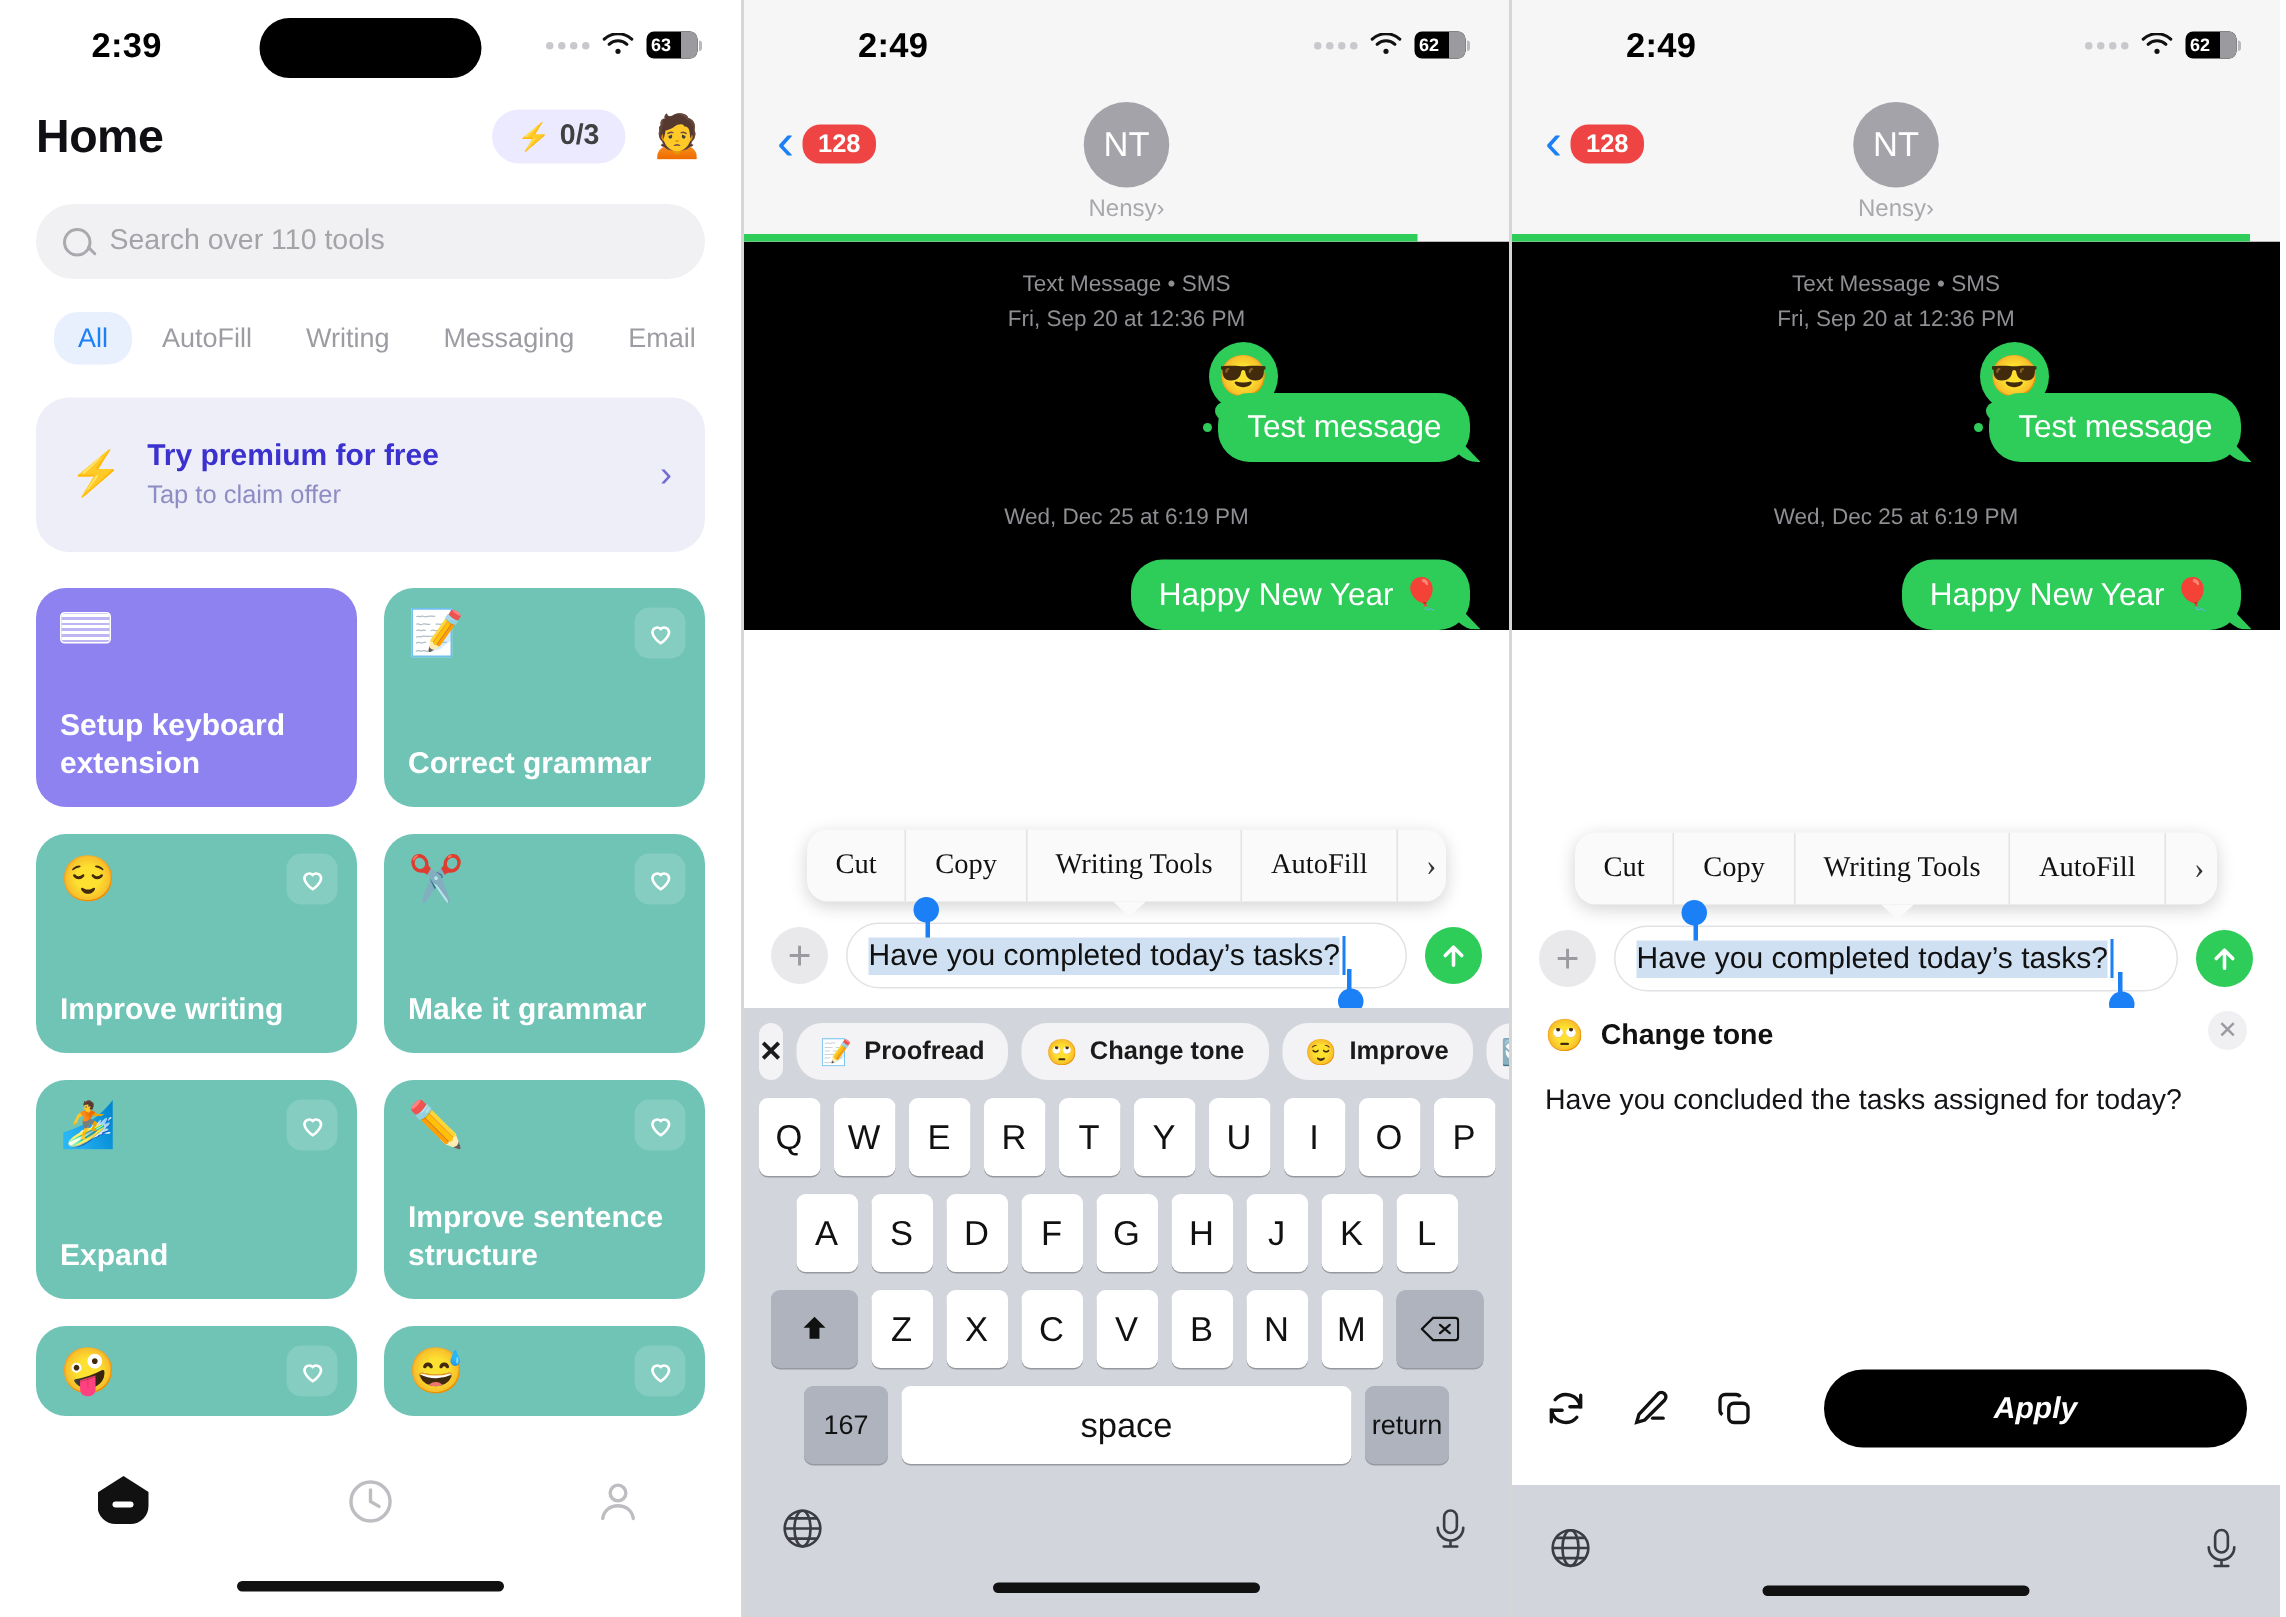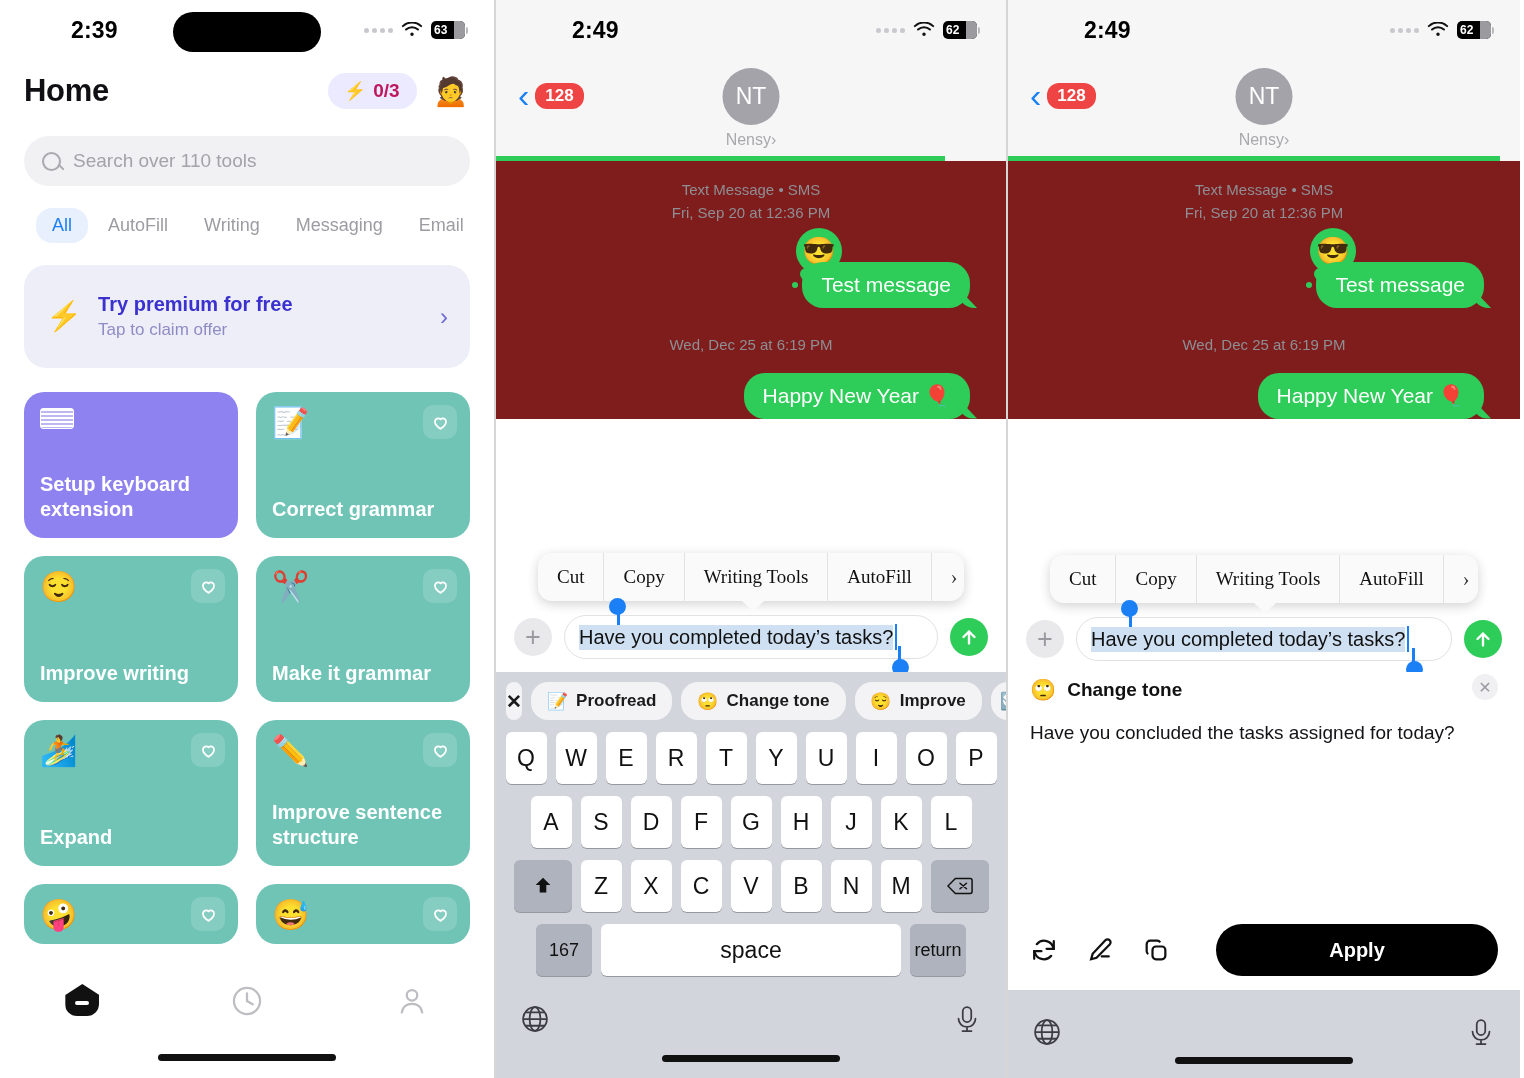--- a/index.html
+++ b/index.html
@@ -30,21 +30,21 @@
   .batt .grey { position:absolute; right:0; top:0; bottom:0; width:11px; background:#9a9a9f; }
   .batt-cap { width:2px; height:7px; background:#b9b9bd; border-radius:0 2px 2px 0; margin-left:1px;}
 
   
   .home-head { display:flex; align-items:center; padding:0 24px; height:62px; }
   .home-title { font-size:31px; font-weight:bold; color:#101014; letter-spacing:-.3px; }
   .home-head .spacer { flex:1; }
   .credit-pill { display:flex; align-items:center; gap:6px; background:#eceaff;
                  border-radius:18px; padding:7px 17px; }
   .credit-pill .bolt { color:#4b43e0; font-size:18px; line-height:1;}
-  .credit-pill .txt { color:#be185d; font-weight:bold; font-size:19px; }
+  .credit-pill .txt { color:#404040; font-weight:bold; font-size:19px; }
   .avatar-emoji { font-size:30px; margin-left:16px; line-height:1; }
 
   .searchbar { margin:14px 24px 0; height:50px; background:#f1f1f3; border-radius:25px;
                display:flex; align-items:center; padding:0 18px; gap:12px; }
   .searchbar .ph { color:#a3a3a8; font-size:19px; }
   .mag { width:19px; height:19px; border:2.2px solid #a9a9ae; border-radius:50%;
          position:relative; flex:none; }
   .mag:after { content:''; position:absolute; width:8px; height:2.2px; background:#a9a9ae;
                transform:rotate(45deg); right:-6px; bottom:0px; border-radius:2px; }
 
@@ -90,21 +90,21 @@
   .badge-count { background:#ef4444; color:#fff; border-radius:12px; font-size:17px;
                  font-weight:600; padding:3px 10px; }
   .contact { position:absolute; left:50%; transform:translateX(-50%); top:8px; text-align:center; }
   .contact .ava { width:57px; height:57px; border-radius:50%; background:#a3a3a9;
                   display:flex; align-items:center; justify-content:center; color:#fff;
                   font-size:23px; font-weight:500; margin:0 auto; }
   .contact .cname { font-size:16px; font-weight:600; color:#111; margin-top:6px; }
   .contact .cname span { color:#a8a8ad; font-weight:400; }
   .green-line { height:5px; background:#2ecc58; width:88%; }
 
-  .thread { background:#7f1d1d; padding:18px 36px 0; }
+  .thread { background:#000000; padding:18px 26px 0; }
   .meta { text-align:center; font-size:15px; color:#8e8e93; line-height:1.5; }
   .bubble-row { display:flex; justify-content:flex-end; margin-top:16px; position:relative; }
   .bubble { background:#2ecc58; color:#fff; border-radius:21px; padding:11px 19px;
             font-size:21px; max-width:75%; position:relative; }
   .bubble.tail:after{content:'';position:absolute;right:-7px;bottom:0;width:20px;height:21px;
         background:#2ecc58;border-bottom-left-radius:18px; clip-path: polygon(0 0,100% 100%,0 100%);}
   .reaction { position:absolute; right:128px; top:-34px; }
   .reaction .rb { width:46px; height:46px; border-radius:50%; background:#2ecc58;
         display:flex; align-items:center; justify-content:center; font-size:27px; }
   .reaction .d1{position:absolute;width:12px;height:12px;border-radius:50%;background:#2ecc58;
@@ -167,21 +167,21 @@
   .ai { width:28px; height:28px; }
 </style>
 </head>
 <body>
 
 <div class="stage">
 
   <div class="phone p1">
 
     <div class="statusbar">
-      <div class="sb-time" style="left:71px;">2:39</div>
+      <div class="sb-time" style="left:61px;">2:39</div>
       <div class="dyn-island"></div>
       <div class="sb-right" style="right:26px;">
         <div class="dots">
             <i></i>
             <i></i>
             <i></i>
             <i></i>
           </div>
         <div class="wifi">
           <svg viewBox="0 0 24 18">
@@ -584,21 +584,21 @@
     </div>
 
     <div class="tone-panel" style="top:672px;bottom:90px;">
       <div class="tone-head">
         <span class="em">🙄</span>
         <span class="lbl">Change tone</span>
         <div class="tone-close">✕</div>
       </div>
       <div class="tone-body">Have you concluded the tasks assigned for today?</div>
 
-      <div class="tone-actions" style="position:absolute;left:0;right:0;bottom:12px;">
+      <div class="tone-actions" style="position:absolute;left:0;right:0;bottom:23px;font-style:italic;">
         <svg class="ai" viewBox="0 0 24 24" fill="none" stroke="#111" stroke-width="1.9" stroke-linecap="round">
           <path d="M20.2 11a8.2 8.2 0 0 0-14.4-4M3.8 13a8.2 8.2 0 0 0 14.4 4"></path>
             <path d="M20.4 4.4V11h-6.2M3.6 19.6V13h6.2"></path>
         </svg>
         <svg class="ai" viewBox="0 0 24 24" fill="none" stroke="#111" stroke-width="1.9" stroke-linecap="round">
           <path d="M16.6 3.6a2.6 2.6 0 0 1 3.7 3.7L9 18.6l-4.6 1.3 1.3-4.6z"></path>
             <path d="M13.5 17.5h6"></path>
         </svg>
         <svg class="ai" viewBox="0 0 24 24" fill="none" stroke="#111" stroke-width="1.9">
           <rect x="9" y="9" width="11" height="11" rx="3"></rect>

